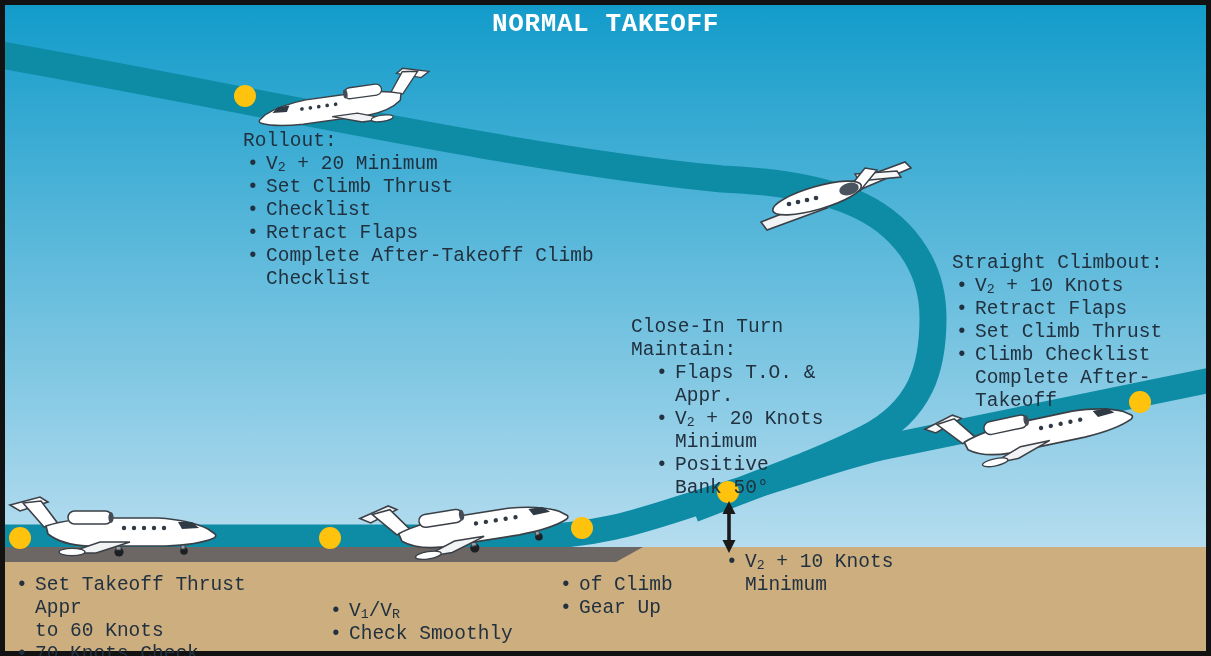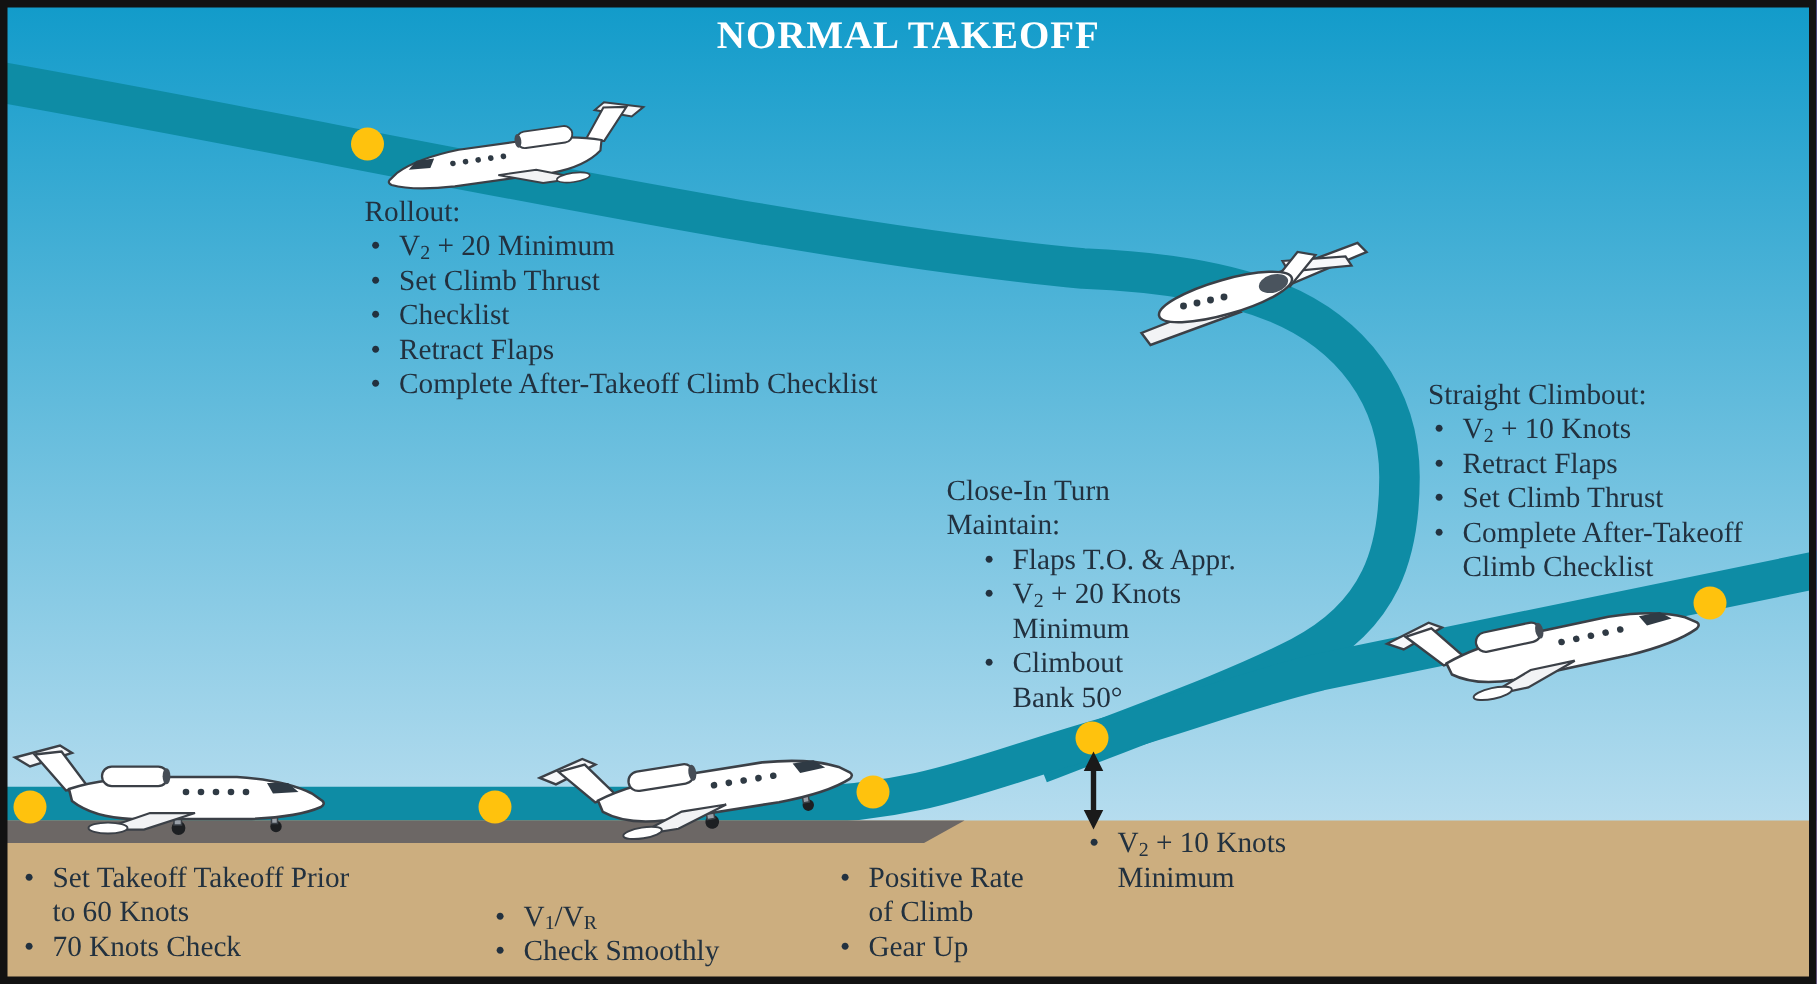--- a/index.html
+++ b/index.html
@@ -1,18 +1,18 @@
 <!DOCTYPE html>
 <html><head>
 <meta charset="utf-8">
 <style>
   html,body{margin:0;padding:0;background:#333;}
   .frame{
     position:relative;width:1211px;height:656px;overflow:hidden;
-    background:#8b5cf6;font-family:Liberation Serif, serif;
+    background:#ec4899;font-family:Liberation Mono, monospace;
   }
   svg.scene{position:absolute;left:0;top:0;display:block;}
   .title{
     position:absolute;top:9px;left:0;right:0;text-align:center;
     color:#FFFFFF;font-size:26px;font-weight:bold;letter-spacing:.6px;
   }
   .txt{
     position:absolute;color:#22313F;font-size:19.5px;line-height:23px;
   }
   .h{display:block;}
@@ -152,71 +152,70 @@
     <div class="li">
       <span class="ln">V<sub>2</sub> + 10 Knots</span>
     </div>
     <div class="li">
       <span class="ln">Retract Flaps</span>
     </div>
     <div class="li">
       <span class="ln">Set Climb Thrust</span>
     </div>
     <div class="li">
+      <span class="ln">Climb Checklist</span>
       <span class="ln">Complete After-Takeoff</span>
-      <span class="ln">Climb Checklist</span>
     </div>
   </div>
 
   <div class="txt indent" style="left:631px;top:316px;width:220px;">
     <span class="h">Close-In Turn</span>
     <span class="h">Maintain:</span>
     <div class="li">
       <span class="ln">Flaps T.O. &amp; Appr.</span>
     </div>
     <div class="li">
       <span class="ln">V<sub>2</sub> + 20 Knots</span>
       <span class="ln">Minimum</span>
     </div>
     <div class="li">
-      <span class="ln">Climbout</span>
+      <span class="ln">Positive</span>
       <span class="ln">Bank 50°</span>
     </div>
   </div>
 
 
   <div class="txt" style="left:722px;top:551px;width:190px;">
     <div class="li">
       <span class="ln">V<sub>2</sub> + 10 Knots</span>
       <span class="ln">Minimum</span>
     </div>
   </div>
 
   <div class="txt" style="left:12px;top:574px;width:270px;">
     <div class="li">
-      <span class="ln">Set Takeoff Takeoff Prior</span>
+      <span class="ln">Set Takeoff Thrust Appr</span>
       <span class="ln">to 60 Knots</span>
     </div>
     <div class="li">
       <span class="ln">70 Knots Check</span>
     </div>
   </div>
 
   <div class="txt" style="left:326px;top:600px;width:230px;">
     <div class="li">
       <span class="ln">V<sub>1</sub>/V<sub>R</sub></span>
     </div>
     <div class="li">
       <span class="ln">Check Smoothly</span>
     </div>
   </div>
 
   <div class="txt" style="left:556px;top:574px;width:180px;">
     <div class="li">
-      <span class="ln">Positive Rate</span>
       <span class="ln">of Climb</span>
     </div>
     <div class="li">
       <span class="ln">Gear Up</span>
     </div>
   </div>
 
 </div>
 
 </body></html>

